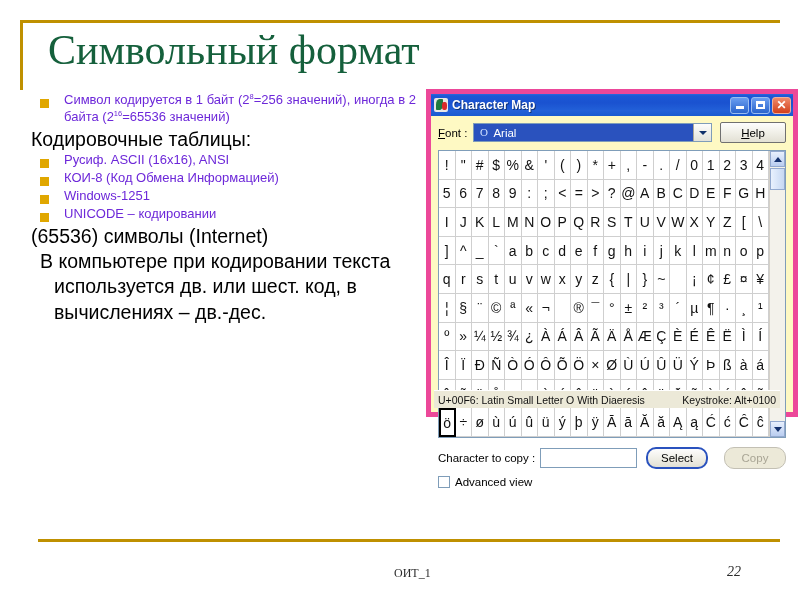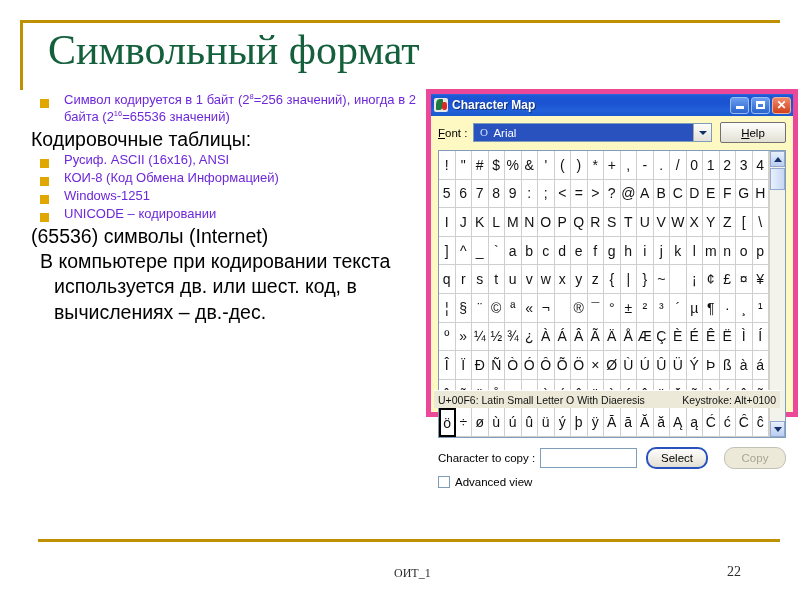--- a/index.html
+++ b/index.html
@@ -116,20 +116,21 @@
     font-family: "Liberation Serif", serif;
     margin-left: 20px;
   }
   .footer-page {
     position: absolute;
     left: 727px;
     top: 564px;
     font-size: 14px;
     color: #2b2b2b;
     font-family: "Liberation Serif", serif;
+    font-style: italic;
   }
 
   
   .charmap {
     position: absolute;
     left: 426px;
     top: 89px;
     width: 372px;
     height: 328px;
     background: #fef9c3;

